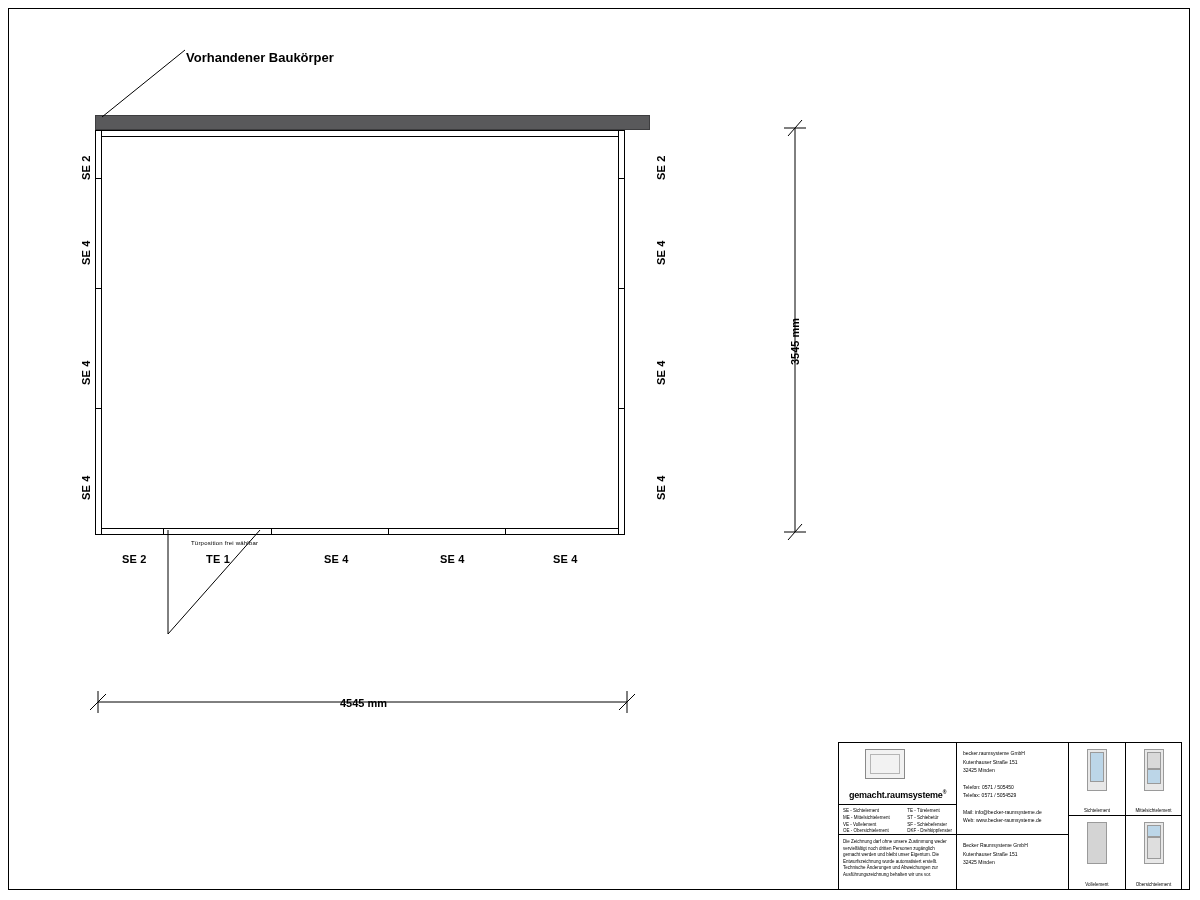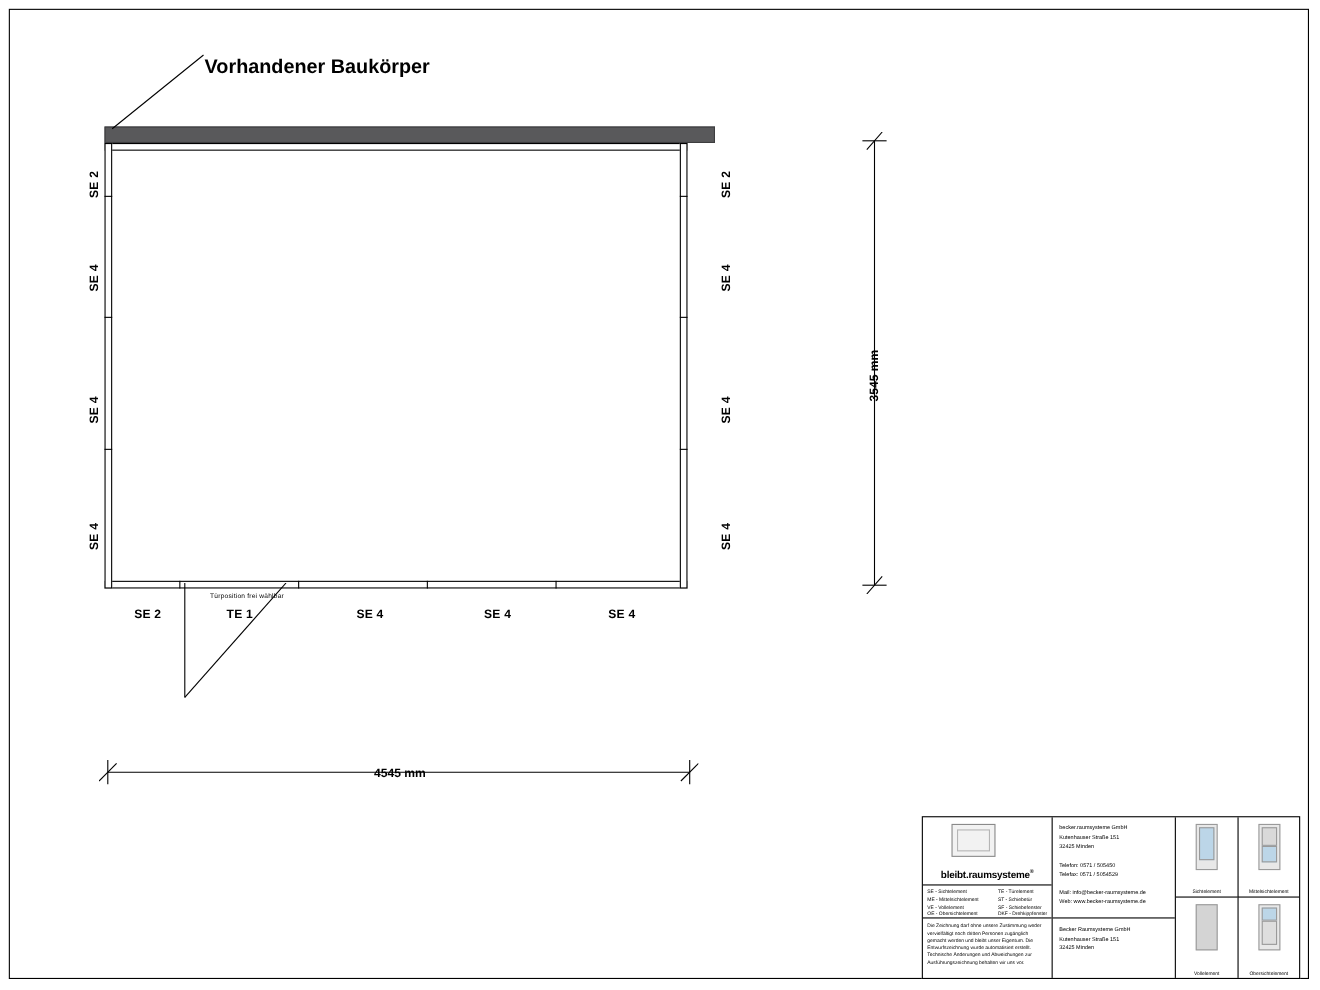--- a/index.html
+++ b/index.html
@@ -81,21 +81,21 @@
   }
   .lbl.small {
     font-size: 6px;
     font-weight: normal;
   }
 
   .title-note {
     position: absolute;
     left: 186px;
     top: 50px;
-    font-size: 18px;
+    font-size: 13px;
     font-weight: bold;
     text-align: right;
   }
   
   .leader {
     position: absolute;
     left: 90px;
     top: 45px;
     width: 110px;
     height: 90px;
@@ -365,21 +365,21 @@
     <line x1="0" y1="25" x2="16" y2="9" stroke="#000" stroke-width="1"></line>
     <line x1="529" y1="25" x2="545" y2="9" stroke="#000" stroke-width="1"></line>
   </svg>
   <div class="dim-text" style="left:340px; top:697px;text-align:right;">4545 mm</div>
 
   <div class="titleblock">
 
     <div class="tb-col tb-left">
       <div class="tb-logo-cell">
         <div class="logo-mark"></div>
-        <div class="logo-text"><span>bleibt.raumsysteme</span><sup>®</sup></div>
+        <div class="logo-text"><span>gemacht.raumsysteme</span><sup>®</sup></div>
       </div>
       <div class="tb-legend">
         <div>
           <div>SE - Sichtelement</div>
           <div>ME - Mittelsichtelement</div>
           <div>VE - Vollelement</div>
           <div>OE - Obersichtelement</div>
         </div>
         <div>
           <div>TE - Türelement</div>

